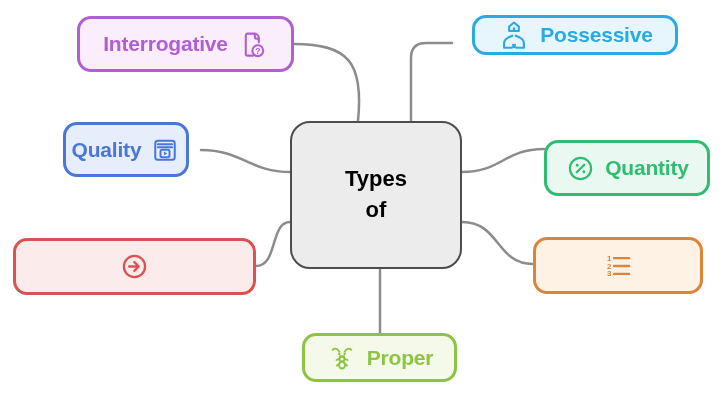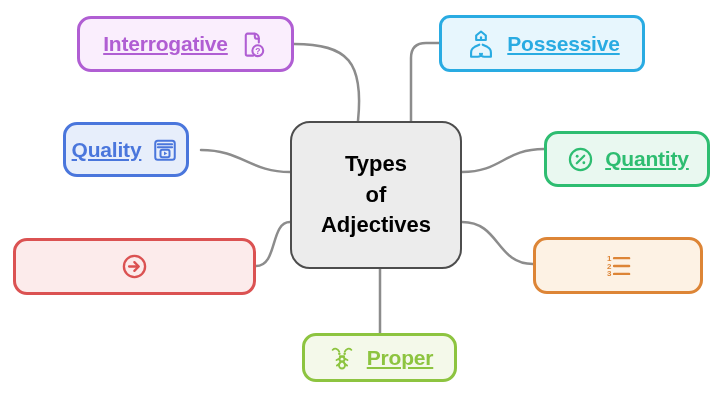--- a/index.html
+++ b/index.html
@@ -28,30 +28,29 @@
     background: var(--bg, #fff);
     color: var(--c, #333);
     border-radius: 14px;
     font-weight: bold;
   }
   .node .label {
     font-size: 21px;
     font-weight: bold;
     white-space: nowrap;
     letter-spacing: -0.2px;
-    text-decoration: underline;
   }
   .node .icon { display: flex; align-items: center; justify-content: center; }
   .node .icon svg { display: block; }
   .icon svg text { font-family: "Liberation Sans", sans-serif; }
 
   #node-interrogative { left: 77px;  top: 16px;  width: 217px; height: 56px; }
-  #node-possessive    { left: 439px; top: 15px;  width: 206px; height: 57px; border-radius: 11px; }
+  #node-possessive    { left: 472px; top: 15px;  width: 206px; height: 40px; }
   #node-quality       { left: 43px;  top: 122px; width: 126px; height: 55px; margin-left: 20px; }
-  #node-quantity      { left: 544px; top: 131px; width: 166px; height: 56px; }
+  #node-quantity      { left: 544px; top: 140px; width: 166px; height: 56px; }
   #node-demonstrative { left: 13px;  top: 238px; width: 243px; height: 57px; }
   #node-number        { left: 533px; top: 237px; width: 170px; height: 57px; }
   #node-proper        { left: 302px; top: 333px; width: 155px; height: 49px; }
 
   #node-center {
     left: 290px; top: 121px; width: 172px; height: 148px;
     flex-direction: column;
     gap: 0;
     border-width: 2.5px;
     border-radius: 20px;
@@ -74,21 +73,20 @@
     <path d="M201 150 C242 150 250 172 290 172" fill="none" stroke="#8c8c8c" stroke-width="2.5" stroke-linecap="round"></path>
     <path d="M462 172 C502 172 504 149 544 149" fill="none" stroke="#8c8c8c" stroke-width="2.5" stroke-linecap="round"></path>
     <path d="M256 266 C278 266 270 222 290 222" fill="none" stroke="#8c8c8c" stroke-width="2.5" stroke-linecap="round"></path>
     <path d="M462 222 C500 222 496 264 533 264" fill="none" stroke="#8c8c8c" stroke-width="2.5" stroke-linecap="round"></path>
     <path d="M380 269 V333" fill="none" stroke="#8c8c8c" stroke-width="2.5" stroke-linecap="round"></path>
   </svg>
 
   <div class="node" id="node-center" style="--c: #4d4d4d; --bg: #ececec; color: rgb(0, 0, 0);">
     <div class="center-line">Types</div>
     <div class="center-line">of</div>
-    <div class="center-line">Adjectives</div>
   </div>
 
   <div class="node" id="node-interrogative" style="--c: #b05ed3; --bg: #faeefd;">
     <span class="label">Interrogative</span>
     <span class="icon">
       <svg viewBox="0 0 24 24" width="31" height="31" fill="none" stroke="currentColor" stroke-width="1.6" stroke-linecap="round" stroke-linejoin="round">
         <path d="M12.6 20.6H8.1c-.7 0-1.3-.6-1.3-1.3V4.9c0-.7.6-1.3 1.3-1.3h5.3c2 0 3.5 1.4 3.5 3.4v3.4"></path>
         <path d="M13.8 3.7v2.3c0 .9.7 1.6 1.6 1.6h1.5"></path>
         <circle cx="16.1" cy="16.8" r="4.2"></circle>
         <text x="16.1" y="19.1" text-anchor="middle" font-size="6.6" font-weight="bold" fill="currentColor" stroke="none">?</text>

